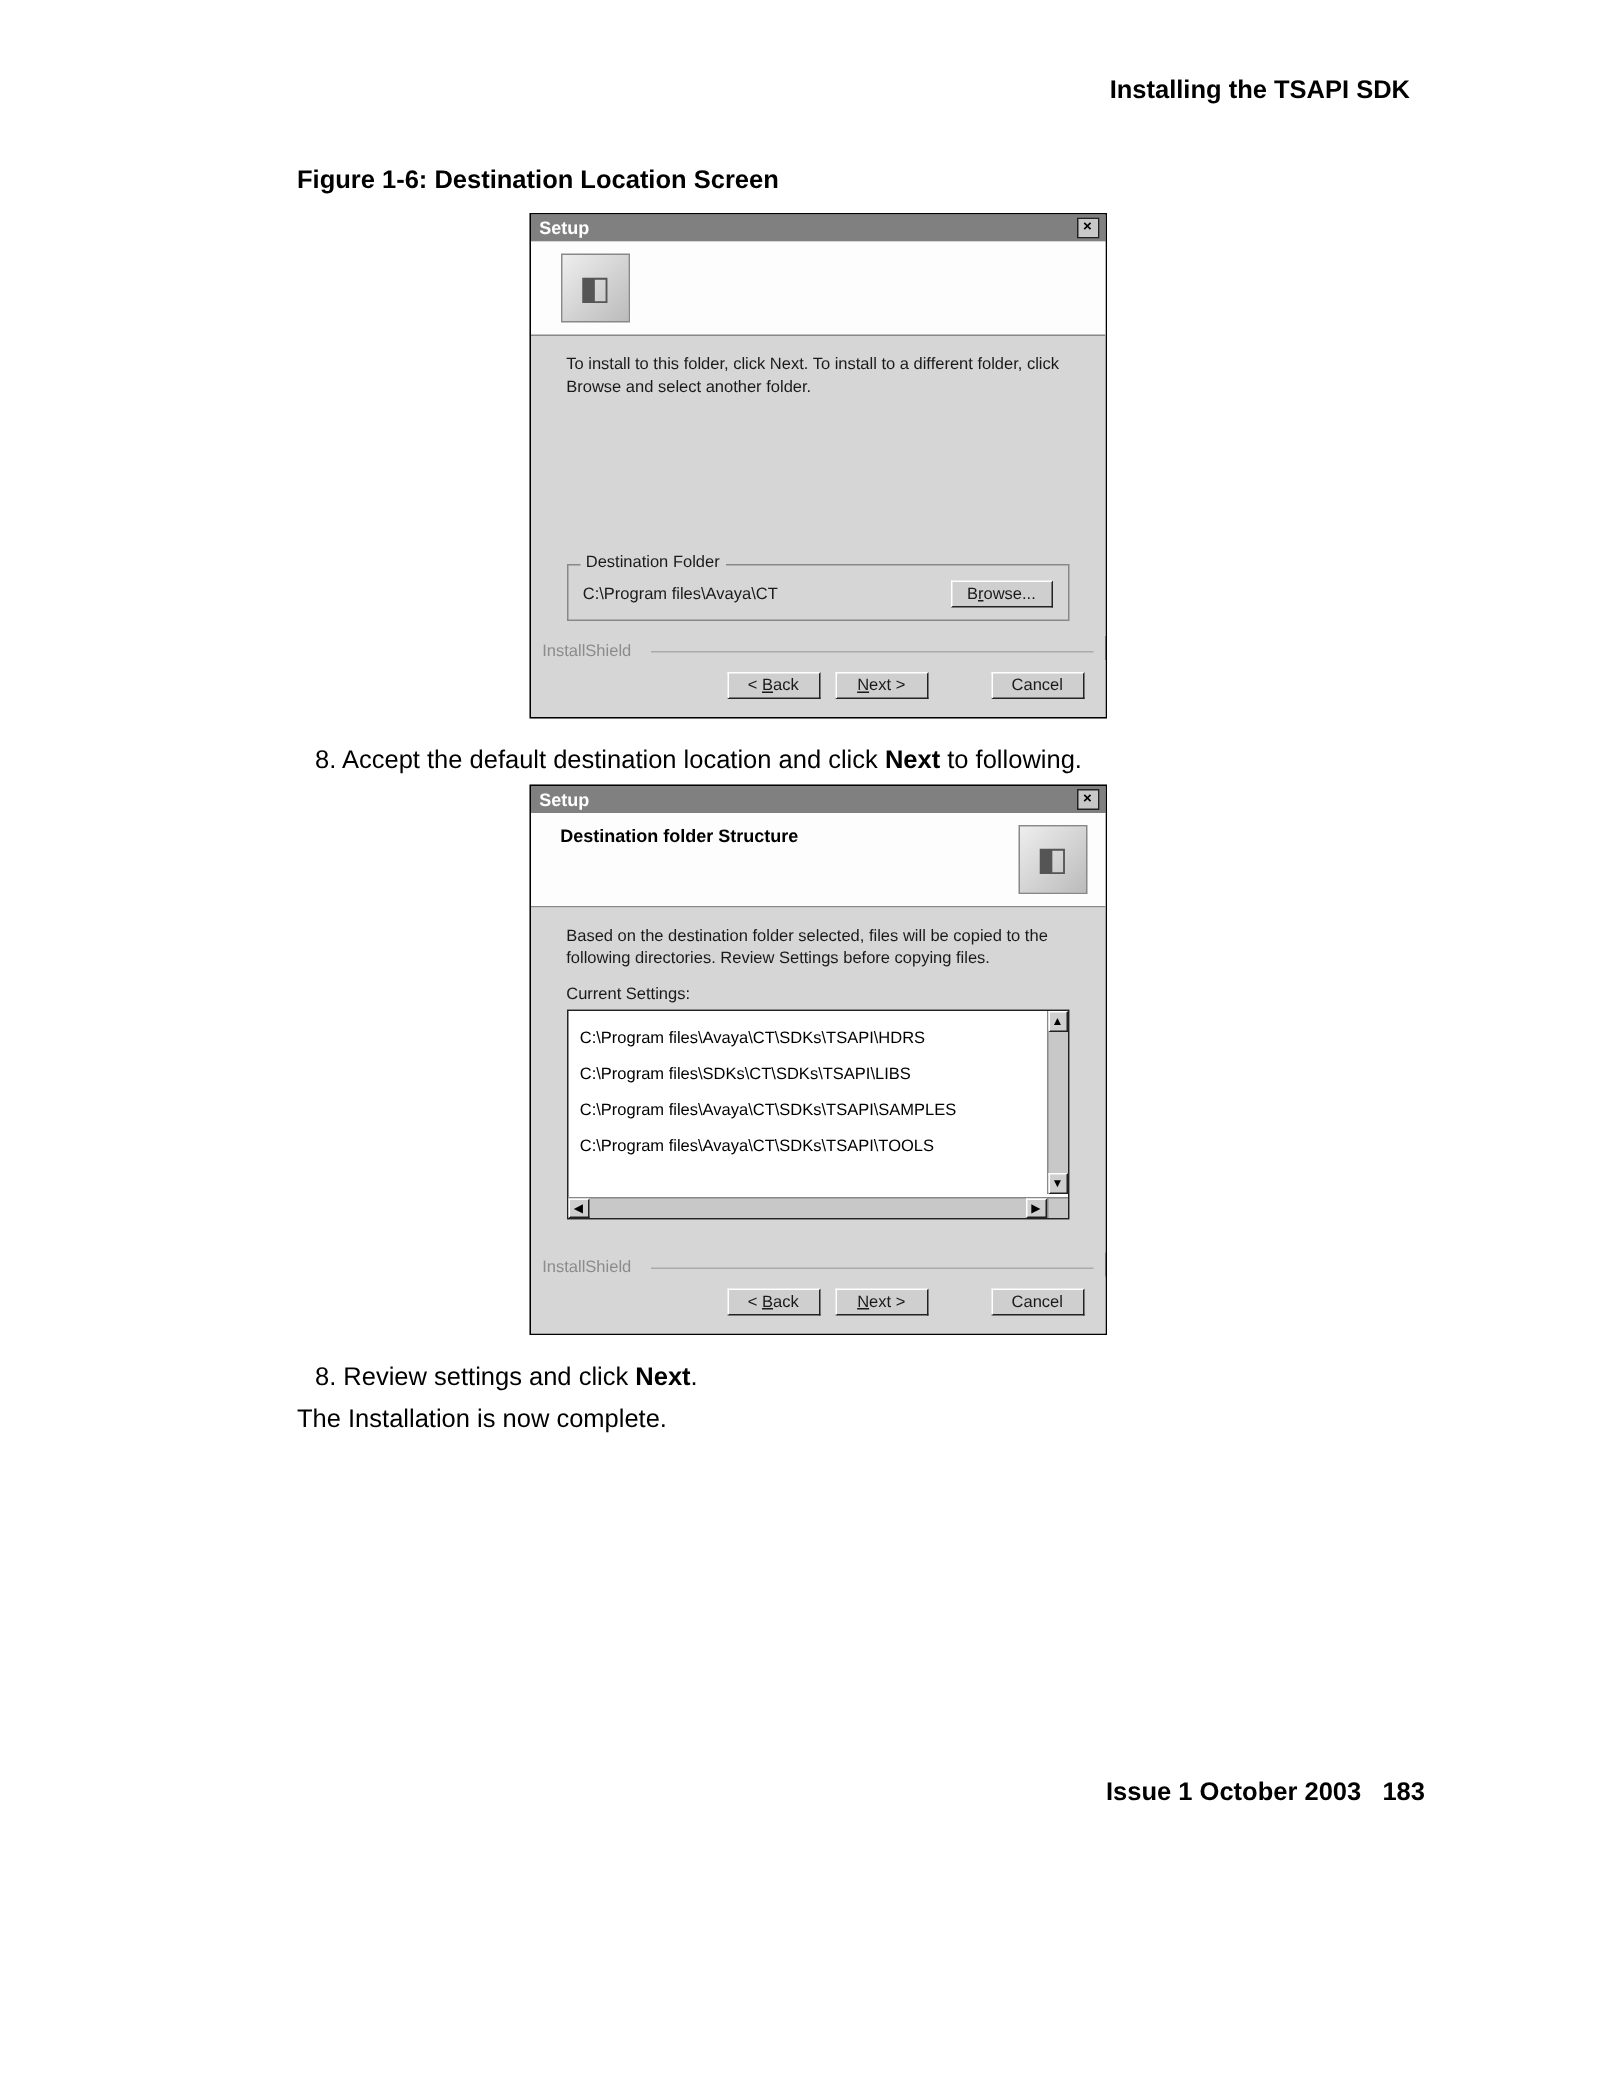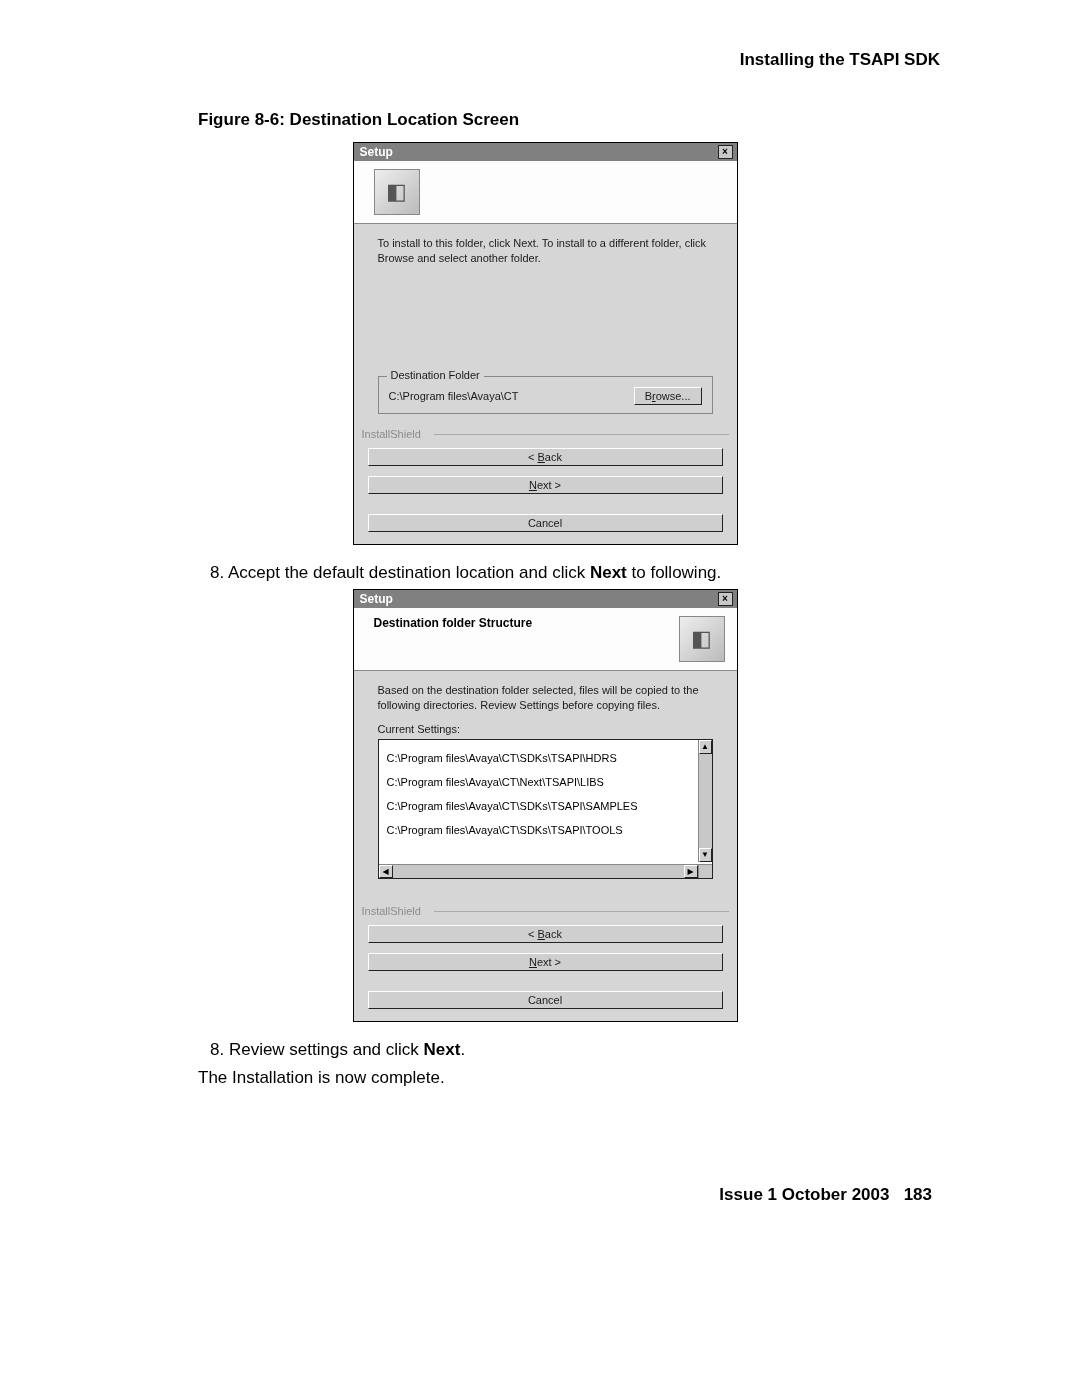--- a/index.html
+++ b/index.html
@@ -32,21 +32,21 @@
     font-size: 17px;
     margin: 18px 0 6px 60px;
   }
   .step-text .bold { font-weight: bold; }
   .body-text {
     font-size: 17px;
     margin: 8px 0 0 48px;
   }
   .footer {
     position: absolute;
-    left: 142px;
+    left: 160px;
     top: 1185px;
     width: 790px;
     text-align: right;
     font-weight: bold;
     font-size: 17px;
   }
 
   
   .dialog {
     width: 385px;
@@ -156,21 +156,20 @@
     position: absolute;
     left: 72px; right: 8px; top: 50%;
     border-top: 1px solid #aaa;
   }
   .button-row {
     display: flex;
     justify-content: flex-end;
     gap: 10px;
     padding: 8px 14px 12px 14px;
     background: #d6d6d6;
-    flex-direction: column;
   }
   .button-row .spacer { width: 22px; }
 
   
   .settings-label { font-size: 11px; margin: 10px 0 4px 0; }
   .listbox {
     background: #fff;
     border: 1px solid #222;
     height: 140px;
     overflow: hidden;
@@ -214,21 +213,21 @@
     border-left:1px solid #888; border-top:1px solid #888;
   }
   .d2-body { min-height: 230px; }
 </style>
 </head>
 <body>
 
 <div class="page">
   <div class="header-right">Installing the TSAPI SDK</div>
 
-  <div class="figure-caption">Figure 8-6: Destination Location Screen</div>
+  <div class="figure-caption">Figure 1-6: Destination Location Screen</div>
 
   <div class="dialog">
     <div class="titlebar">
       <span>Setup</span>
       <div class="titlebar-x">×</div>
     </div>
     <div class="header-panel">
       <div class="hp-icon">◧</div>
     </div>
     <div class="body-panel">
@@ -270,21 +269,21 @@
       <div class="header-text">
         <div class="hp-title">Destination folder Structure</div>
       </div>
       <div class="hp-icon">◧</div>
     </div>
     <div class="body-panel d2-body">
       <div class="body-instr">Based on the destination folder selected, files will be copied to the following directories. Review Settings before copying files.</div>
       <div class="settings-label">Current Settings:</div>
       <div class="listbox">
         <div class="row">C:\Program files\Avaya\CT\SDKs\TSAPI\HDRS</div>
-        <div class="row">C:\Program files\Avaya\CT\Next\TSAPI\LIBS</div>
+        <div class="row">C:\Program files\SDKs\CT\SDKs\TSAPI\LIBS</div>
         <div class="row">C:\Program files\Avaya\CT\SDKs\TSAPI\SAMPLES</div>
         <div class="row">C:\Program files\Avaya\CT\SDKs\TSAPI\TOOLS</div>
         <div class="v-scroll">
           <div class="arrow">▲</div>
           <div class="arrow">▼</div>
         </div>
         <div class="h-scroll">
           <div class="arrow">◀</div>
           <div class="arrow">▶</div>
         </div>

